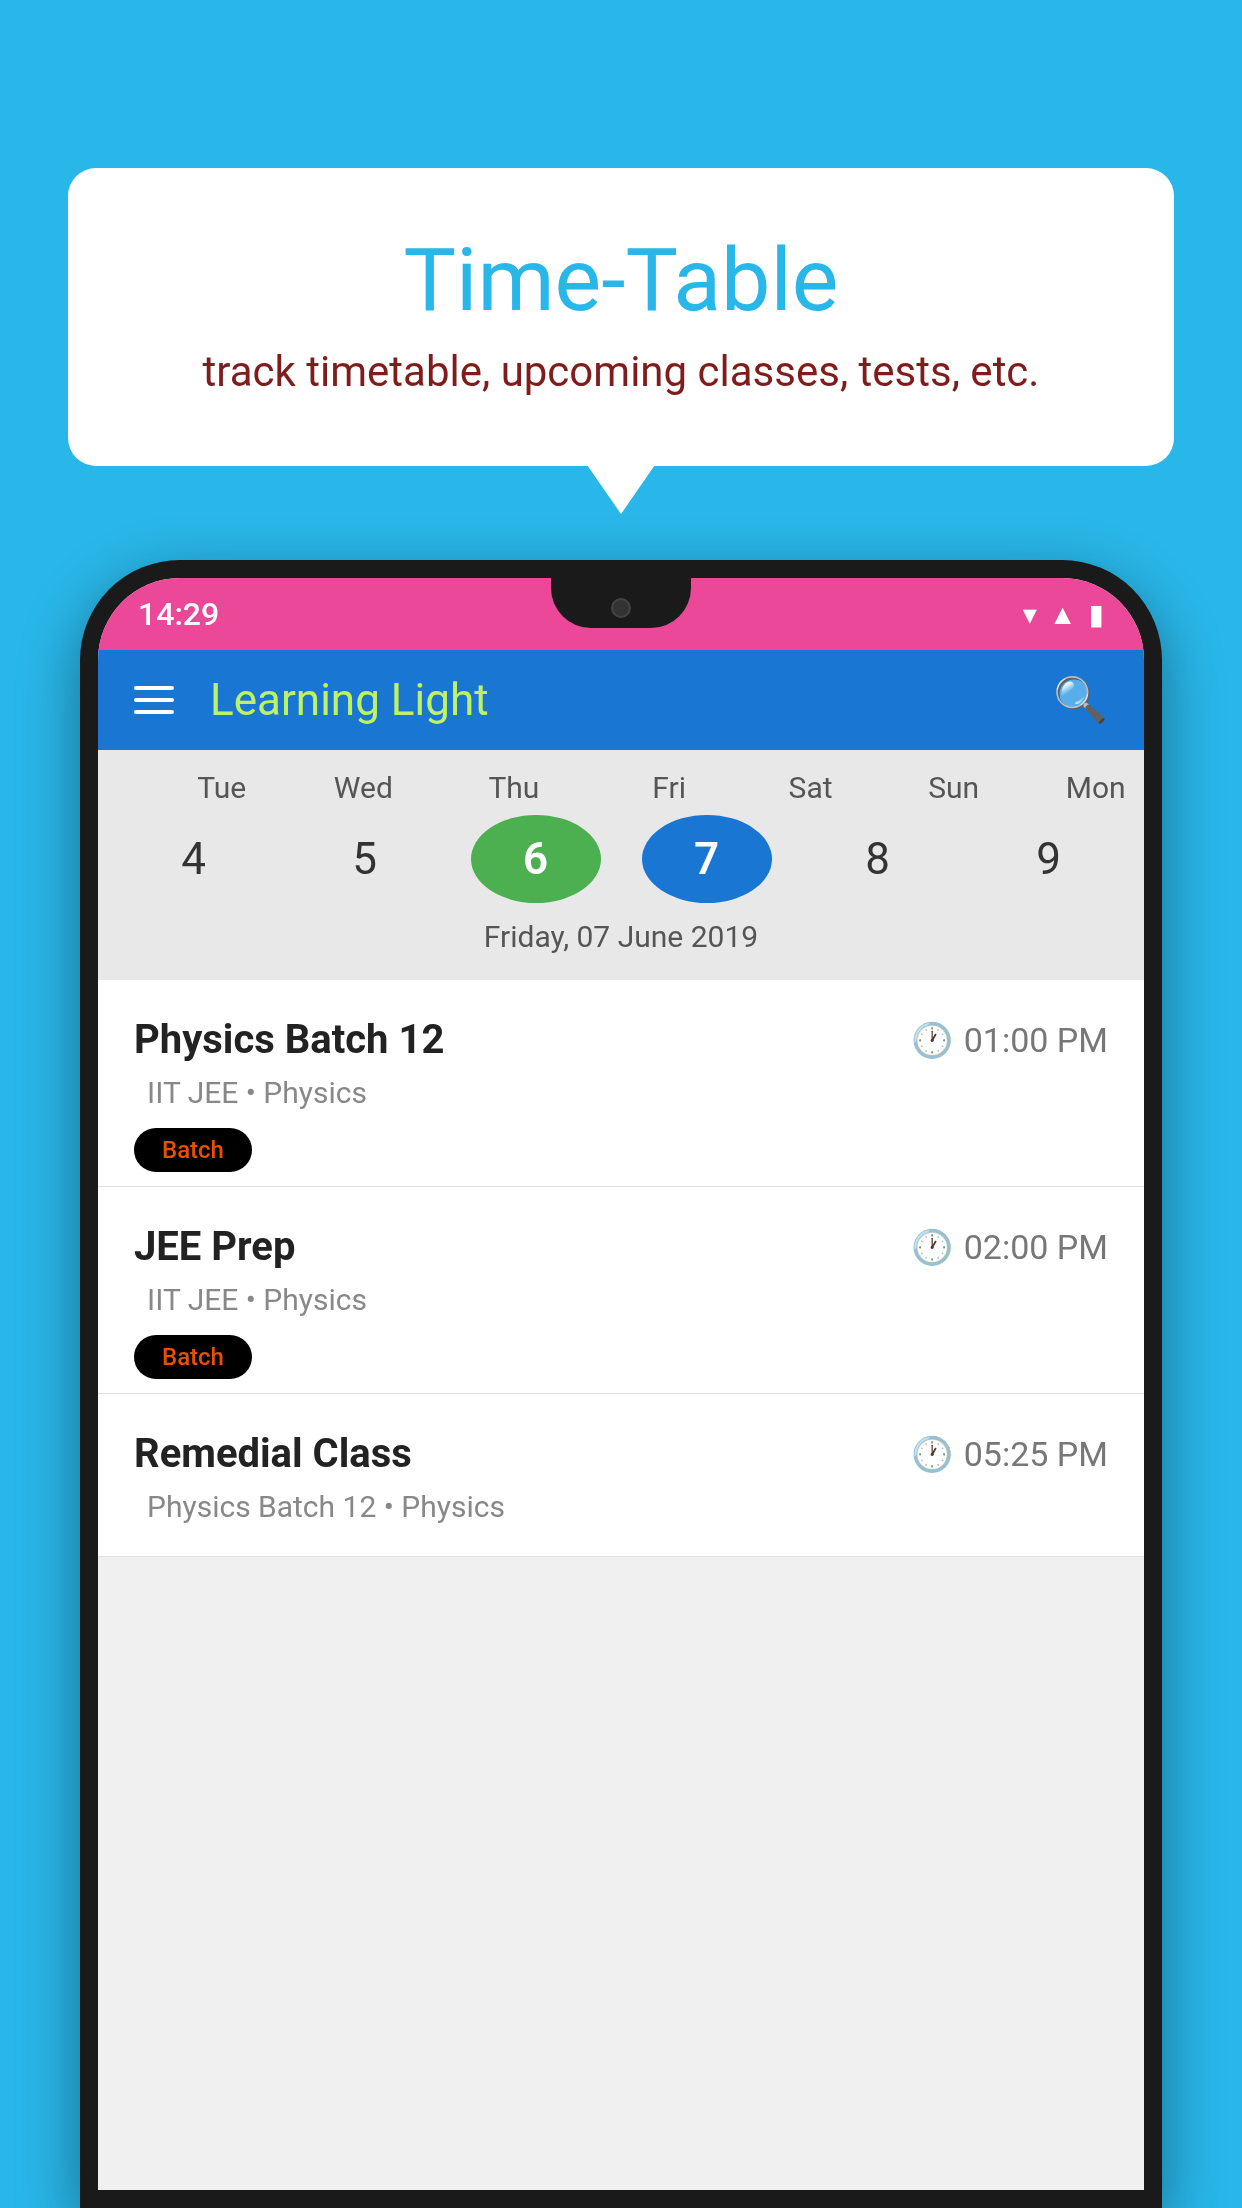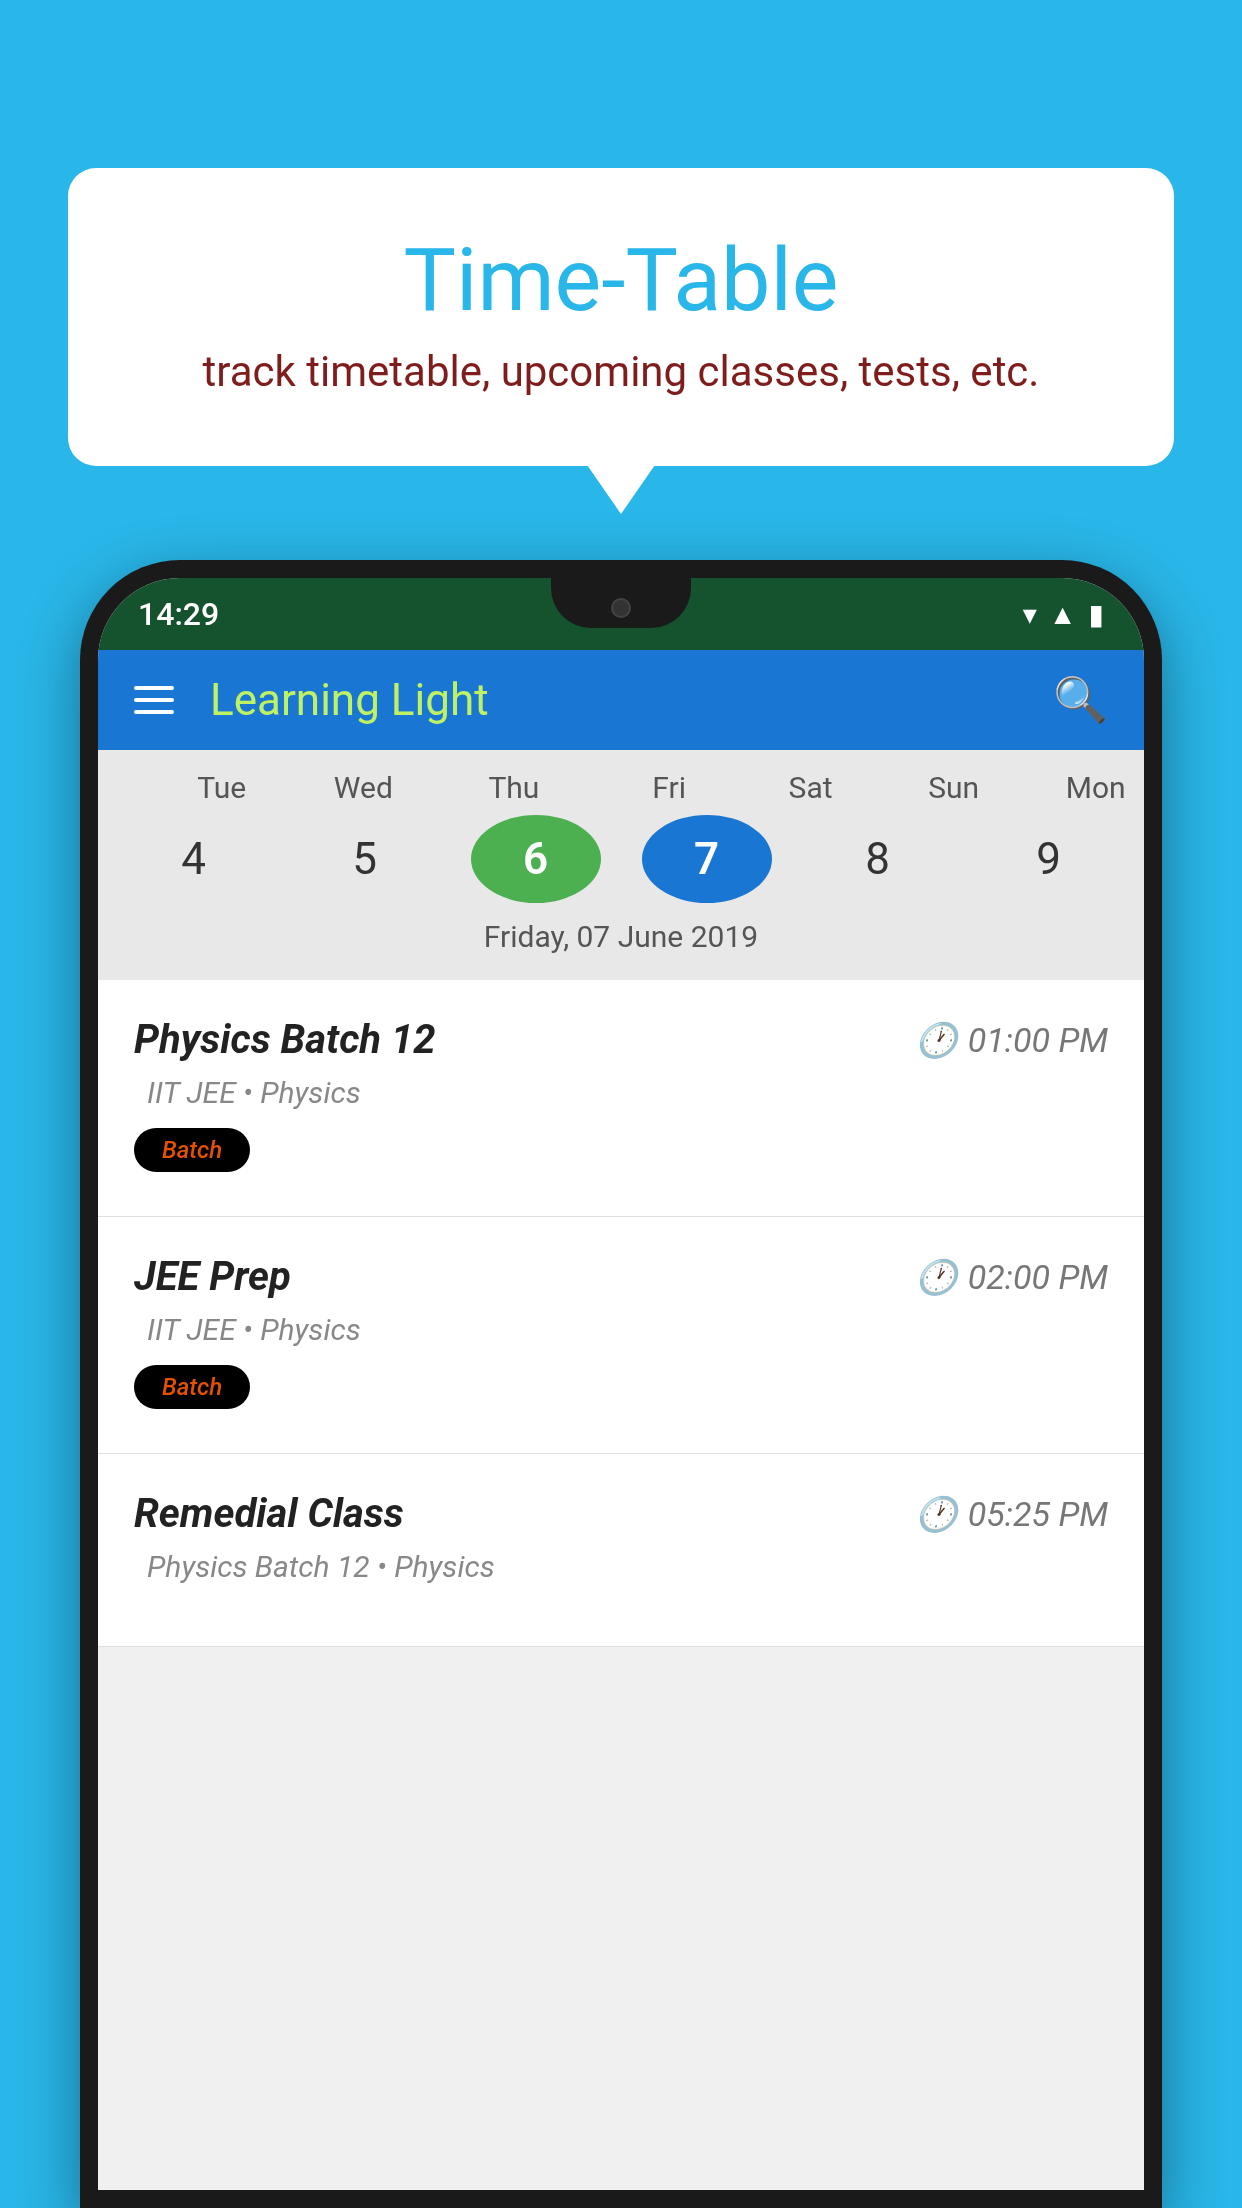--- a/index.html
+++ b/index.html
@@ -65,21 +65,21 @@
     .phone-inner {
       background: #f0f0f0;
       border-radius: 82px 82px 0 0;
       overflow: hidden;
       height: 100%;
       position: relative;
     }
 
     
     .status-bar {
-      background: #14532d;
+      background: #ec4899;
       height: 72px;
       display: flex;
       align-items: center;
       justify-content: space-between;
       padding: 0 40px;
       position: relative;
     }
 
     .status-time {
       color: white;
@@ -215,24 +215,23 @@
       color: #555;
       padding-bottom: 16px;
     }
 
     
     .schedule-list {
       background: white;
     }
 
     .schedule-item {
-      padding: 36px 36px 44px;
+      padding: 36px 36px 14px;
       border-bottom: 1px solid #e0e0e0;
       background: white;
-      font-style: italic;
     }
 
     .schedule-item-header {
       display: flex;
       align-items: center;
       justify-content: space-between;
       margin-bottom: 12px;
     }
 
     .schedule-item-title {

